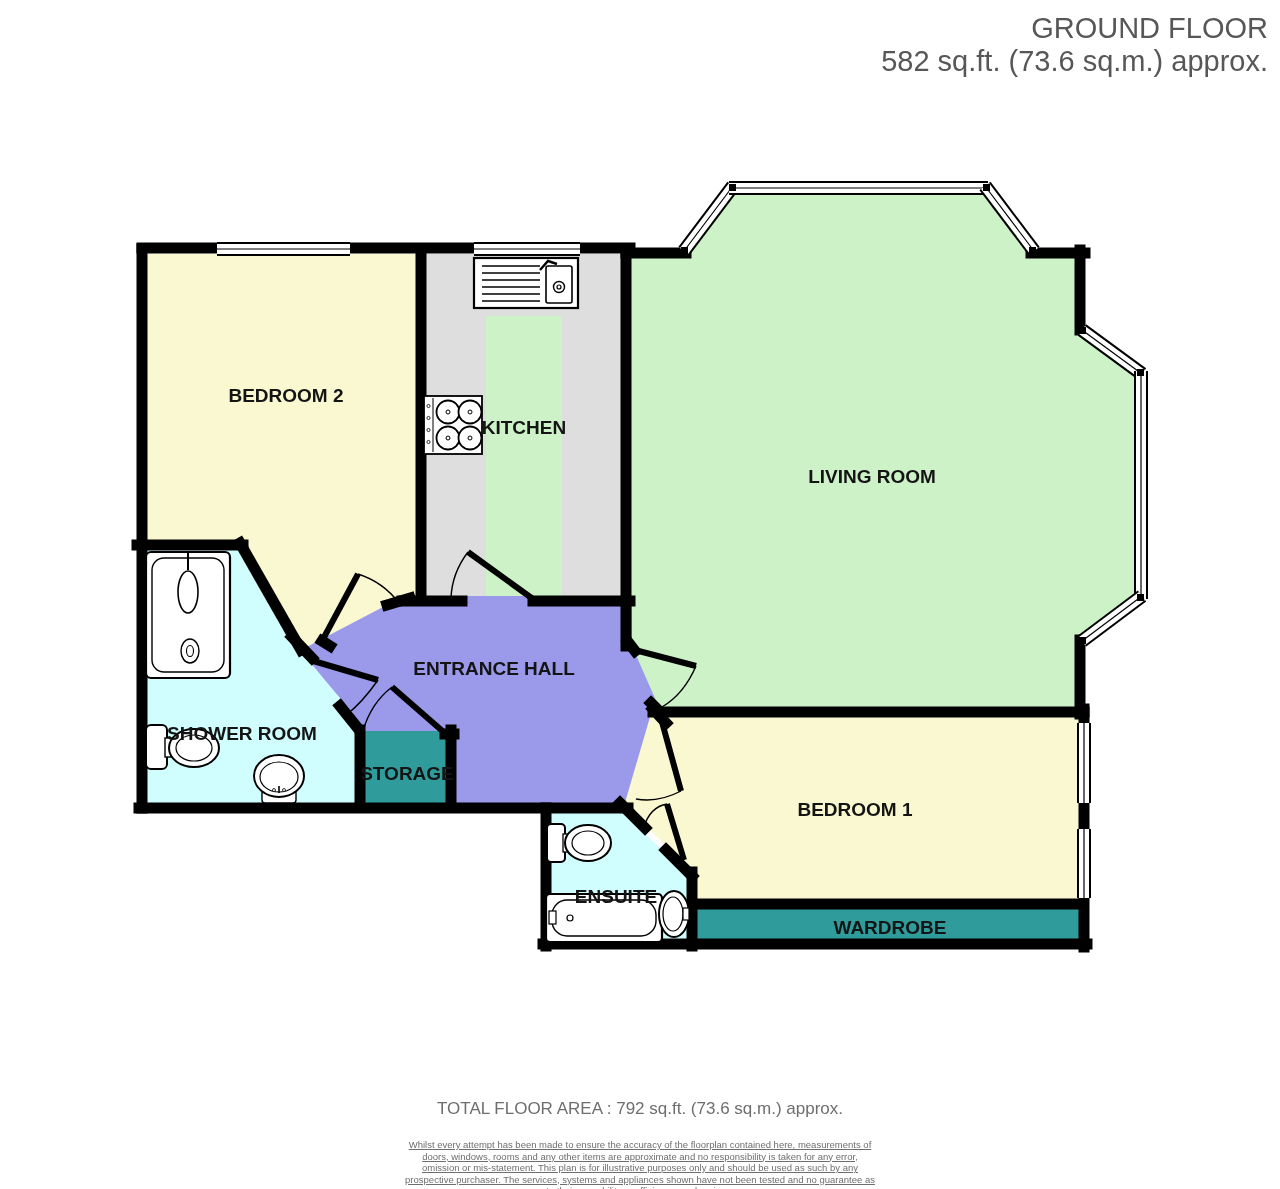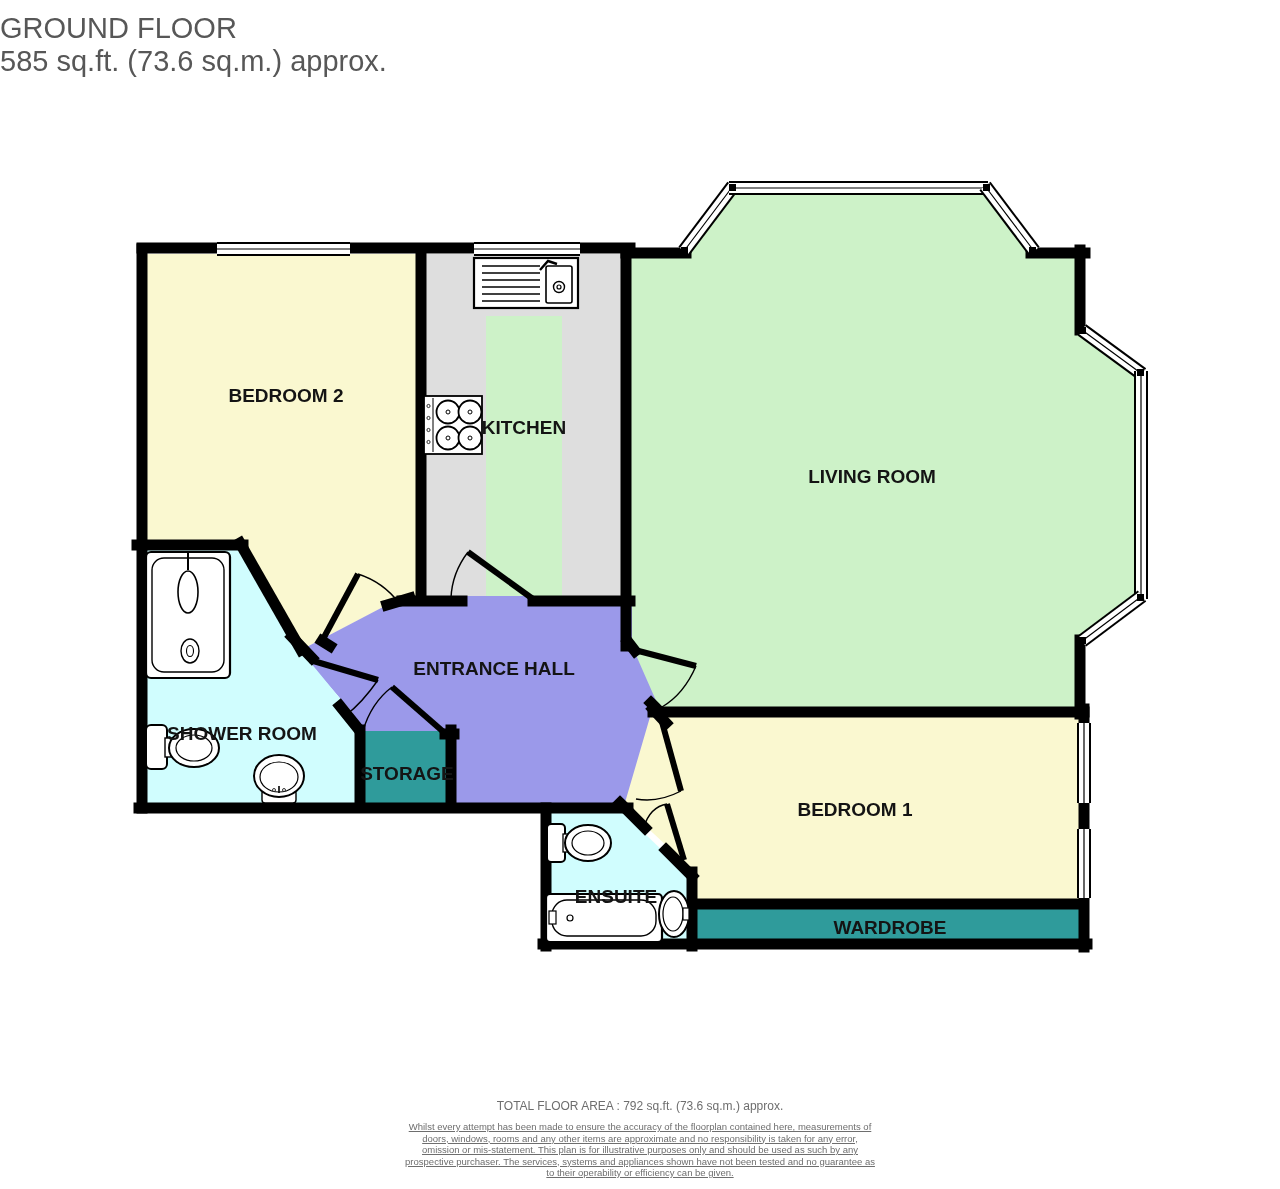--- a/index.html
+++ b/index.html
@@ -1,34 +1,34 @@
 <!DOCTYPE html>
 <html><head>
 <meta charset="utf-8">
 <style>
   html,body{margin:0;padding:0;background:#fff;}
   .page{position:relative;width:1280px;height:1189px;background:#fff;overflow:hidden;
         font-family:"Liberation Sans",sans-serif;}
-  .title{position:absolute;top:12px;left:0;right:5px;text-align:left;
+  .title{position:absolute;top:12px;left:0;right:12px;text-align:right;
          color:#575757;font-size:29px;line-height:33px;}
   .plan-svg{position:absolute;top:0;left:0;}
   svg text{font-family:"Liberation Sans",sans-serif;font-weight:bold;font-size:19px;fill:#141414;}
   .footer{position:absolute;top:1099px;left:0;right:0;text-align:center;color:#6e6e6e;}
-  .footer .total{font-size:12px;margin:0 0 8px 0;}
+  .footer .total{font-size:17px;margin:0 0 20px 0;}
   .footer .disclaimer{font-size:9.5px;line-height:11.5px;max-width:474px;margin:8px auto;text-decoration:underline;}
   .footer .made{font-size:9.5px;margin-top:13px;}
 </style>
 </head>
 <body>
 
 <div class="page">
 
   <div class="title">
     <div>GROUND FLOOR</div>
-    <div>585 sq.ft. (73.6 sq.m.) approx.</div>
+    <div>582 sq.ft. (73.6 sq.m.) approx.</div>
   </div>
 
   <svg class="plan-svg" width="1280" height="1189" viewBox="0 0 1280 1189">
 
     <g>
       <polygon fill="#FAF8D0" points="147,254 416,254 416,596 405,596 301,650 240,545 147,545"></polygon>
       <rect fill="#DEDEDE" x="416" y="254" width="216" height="347"></rect>
       <rect fill="#CDF2C8" x="486" y="316" width="76" height="285"></rect>
       <polygon fill="#CDF2C8" points="632,254 686,254 733,188 986,188 1033,254 1085,254 1085,332 1141,373 1141,597 1085,640 1085,717 659,717 626,646 626,254"></polygon>
       <polygon fill="#9B99EA" points="404,596 632,596 632,646 661,712 627,800 627,812 455,812 455,734 362,734 352,712 299,651"></polygon>

